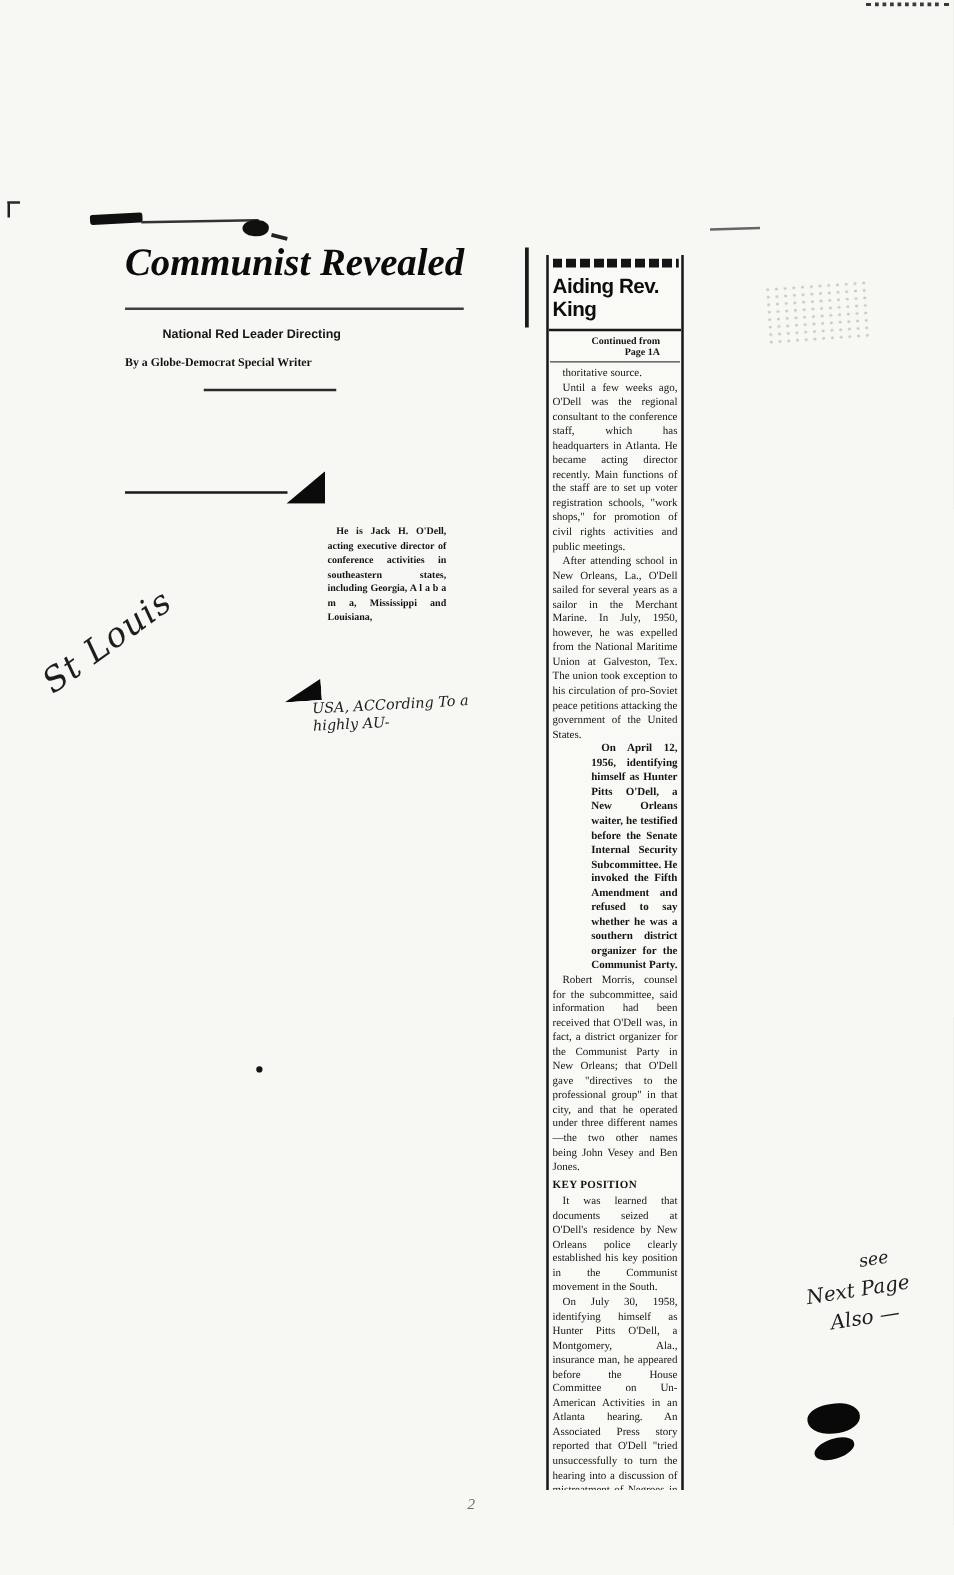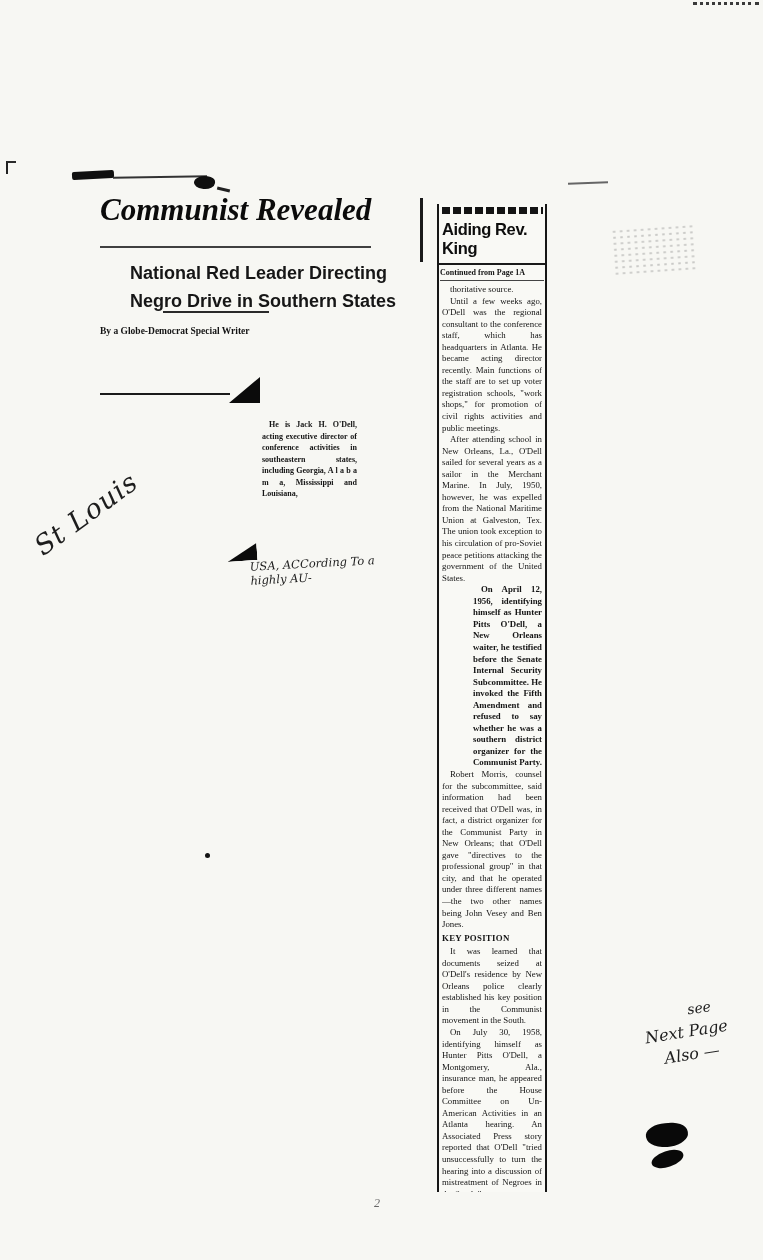--- a/index.html
+++ b/index.html
@@ -30,37 +30,37 @@
   .a13 { left:205px; top:853px; width:5px; height:5px; background:#141414; border-radius:50%; }
   .a14 { left:646px; top:1123px; width:42px; height:24px; background:#090909; border-radius:45% 55% 50% 60%; transform:rotate(-10deg); }
   .a15 { left:651px; top:1151px; width:33px; height:16px; background:#090909; border-radius:50%; transform:rotate(-18deg); }
   .a16 { left:6px; top:161px; width:10px; height:13px; border-left:2px solid #222; border-top:2px solid #2a2a2a; }
 
   
   .left-article { position:absolute; left:100px; top:193px; width:332px; }
   .headline { font-size:31px; font-weight:bold; font-style:italic; line-height:1.07; color:#0b0b0b; }
   .hl1 { display:inline-block; border-bottom:2px solid #404040; padding-bottom:20px; }
   .hl2 { display:inline-block; margin-top:2px; }
-  .deck { font-family:"Liberation Sans", sans-serif; font-weight:bold; font-size:18px;
+  .deck { font-family:"Liberation Sans", sans-serif; font-weight:bold; font-size:10px;
           margin:12px 0 0 30px; line-height:1.55; color:#161616; }
   .byline { font-size:9.5px; font-weight:bold; text-align:left; width:252px; margin-top:10px; }
   .lead  { width:252px; font-size:9.5px; font-weight:bold; text-align:justify; line-height:1.25; margin-top:3px; }
   .narrow-col { position:absolute; left:162px; top:226px; width:95px;
                 font-size:8px; font-weight:bold; text-align:justify; line-height:11.5px; }
   .narrow-col p { text-indent:7px; }
 
   
   .right-article { position:absolute; left:437px; top:204px; width:110px; height:988px;
                    border-left:2px solid #161616; border-right:2px solid #161616;
                    background:#f9f9f5; overflow:hidden; }
   .redact-band { height:7px; margin:3px 2px 4px 3px;
                  background:repeating-linear-gradient(90deg,#141414 0 8px, rgba(0,0,0,0) 8px 11px); }
   .r-headline { font-family:"Liberation Sans", sans-serif; font-weight:bold; font-size:16.5px;
                 letter-spacing:-0.4px; padding:2px 3px 5px; border-bottom:2px solid #1a1a1a; color:#0d0d0d; }
-  .continued { font-size:8px; font-weight:bold; text-align:left; padding:3px 0; border-bottom:1px solid #444; margin:0 1px; }
+  .continued { font-size:8px; font-weight:bold; text-align:right; padding:3px 16px; border-bottom:1px solid #444; margin:0 1px; }
   .r-body { padding:3px 3px 0; font-size:8.8px; line-height:11.55px; text-align:justify; }
   .r-body p { text-indent:8px; margin:0; }
   .r-body p.bold { font-weight:bold;margin-left:31px; }
   .r-body p.subhead { text-align:left; font-weight:bold; text-indent:0; letter-spacing:.3px; margin:2px 0; }
   .r-body p.faint { color:#3a3a3a; opacity:.78; text-shadow:0 0 .6px #666; }
 
   
   .hand { position:absolute; font-family:"DejaVu Serif", serif; font-style:italic; color:#1d1d1d; }
   .st-louis { left:26px; top:498px; font-size:27px; transform:rotate(-36deg); letter-spacing:1px; }
   .usa-note { left:250px; top:556px; font-size:11.5px; width:140px; transform:rotate(-3deg); }
@@ -91,21 +91,20 @@
   <div class="art a14"></div>
   <div class="art a15"></div>
   <div class="art a16"></div>
 
   <section class="left-article">
     <h1 class="headline">
       <span class="hl1">Communist Revealed</span><br>
     </h1>
     <div class="deck">
       <div>National Red Leader Directing</div>
-      <div>Negro Drive in Southern States</div>
     </div>
     <div class="byline">By a Globe-Democrat Special Writer</div>
     <div class="narrow-col">
         <p>He is Jack H. O'Dell, acting executive director of conference activities in southeastern states, including Georgia, A l a b a m a, Mississippi and Louisiana,</p>
       </div>
   </section>
 
   <section class="right-article">
     <div class="redact-band"></div>
     <h2 class="r-headline">Aiding Rev. King</h2>

